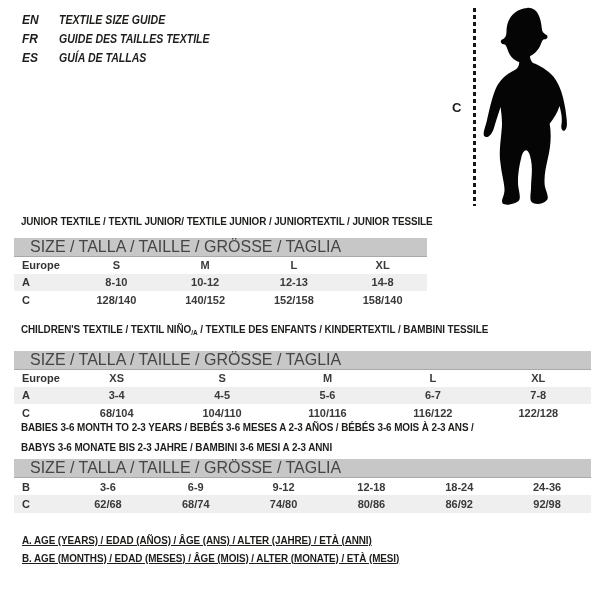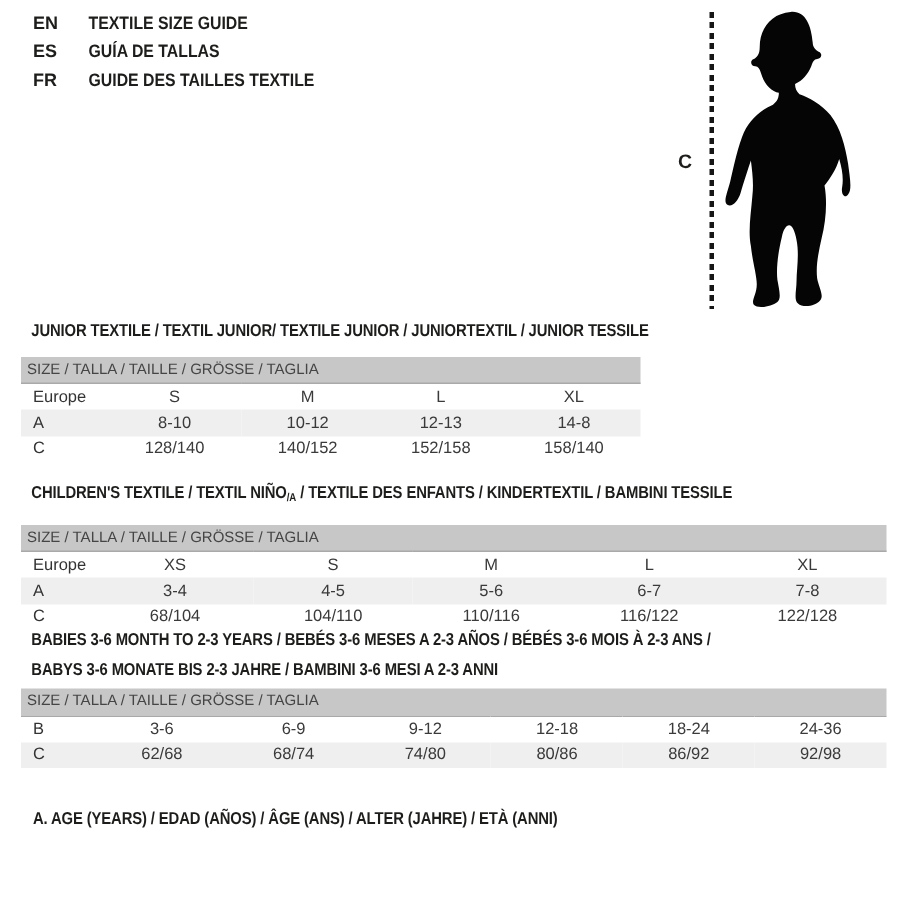--- a/index.html
+++ b/index.html
@@ -5,21 +5,21 @@
   * { margin:0; padding:0; box-sizing:border-box; }
   html,body { width:600px; height:600px; background:#ffffff; }
   body { font-family:"Liberation Sans", sans-serif; position:relative; overflow:hidden; color:#1d1d1b; }
 
   
   .cond { font-weight:bold; font-size:11.5px; white-space:nowrap;
           transform:scaleX(.86); transform-origin:0 50%; letter-spacing:-0.1px; }
 
   
   .langs { position:absolute; left:22px; top:8px; }
-  .lang-row { display:flex; height:19px; align-items:flex-start; }
+  .lang-row { display:flex; height:19px; align-items:flex-end;font-style:italic; }
   .lang-code { display:inline-block; width:37px; font-weight:bold; font-size:12px; }
   .lang-name { font-weight:bold; font-size:12px; white-space:nowrap;
                transform:scaleX(.88); transform-origin:0 50%; }
 
   
   .figure { position:absolute; left:440px; top:0; width:160px; height:218px; }
   .dash-line { position:absolute; left:33px; top:8px; width:3px; height:198px;
                background:repeating-linear-gradient(to bottom, #161616 0 4px, transparent 4px 7px); }
   .c-label { position:absolute; left:12px; top:100px; font-weight:bold; font-size:13px; }
   .baby-svg { position:absolute; left:38px; top:4px; }
@@ -29,46 +29,46 @@
   .s1 { top:214px; width:413px; }
   .s2 { top:322px; width:577px; }
   .s3 { top:420px; width:577px; }
   .stitle { padding-left:8px; margin-bottom:3px; line-height:14.5px; }
   .s1 .stitle { margin-bottom:9px; }
   .s2 .stitle { margin-bottom:10px; }
   .s3 .stitle { margin-bottom:5px; }
   sub.sz { font-size:7.5px; vertical-align:-2px; }
 
   table { border-collapse:collapse; table-layout:fixed; width:100%; }
-  th.size-hdr { background:#c7c7c7; color:#454545; font-weight:normal; font-size:10px;
-                text-align:left; height:18px; padding-left:4px; letter-spacing:0;
+  th.size-hdr { background:#c7c7c7; color:#454545; font-weight:normal; font-size:16px;
+                text-align:left; height:18px; padding-left:16px; letter-spacing:0;
                 border-bottom:1px solid #a9a9a9; }
-  td { font-size:11px; color:#3a3a3a; text-align:center; height:17.5px; font-weight:normal; }
+  td { font-size:11px; color:#3a3a3a; text-align:center; height:17.5px; font-weight:bold; }
   td.lbl { text-align:left; padding-left:8px; color:#333; }
   tr.stripe { background:#efefef; }
 
   
   .notes { position:absolute; left:22px; top:534px; }
-  .note-row { height:17.5px; display:flex; align-items:flex-end; }
+  .note-row { height:17.5px; display:flex; align-items:flex-start;text-decoration:underline; }
 </style>
 </head>
 <body>
 
 <div class="langs">
   <div class="lang-row">
     <span class="lang-code">EN</span>
     <span class="lang-name">TEXTILE SIZE GUIDE</span>
   </div>
   <div class="lang-row">
+    <span class="lang-code">FR</span>
+    <span class="lang-name">GUIDE DES TAILLES TEXTILE</span>
+  </div>
+  <div class="lang-row">
     <span class="lang-code">ES</span>
     <span class="lang-name">GUÍA DE TALLAS</span>
-  </div>
-  <div class="lang-row">
-    <span class="lang-code">FR</span>
-    <span class="lang-name">GUIDE DES TAILLES TEXTILE</span>
   </div>
 </div>
 
 <div class="figure">
   <div class="dash-line"></div>
   <span class="c-label">C</span>
   <svg class="baby-svg" width="108" height="212" viewBox="0 0 110 216">
     <path fill="#050505" d="M50 4
       C37 5 29 15 29 28
       C29 33 27 35 25 36
@@ -229,13 +229,16 @@
       <td>92/98</td>
     </tr>
   </tbody>
     </table>
 </div>
 
 <div class="notes">
   <div class="note-row">
       <span class="cond">A. AGE (YEARS) / EDAD (AÑOS) / ÂGE (ANS) / ALTER (JAHRE) / ETÀ (ANNI)</span>
     </div>
+  <div class="note-row">
+      <span class="cond">B. AGE (MONTHS) / EDAD (MESES) / ÂGE (MOIS) / ALTER (MONATE) / ETÀ (MESI)</span>
+    </div>
 </div>
 
 </body></html>

